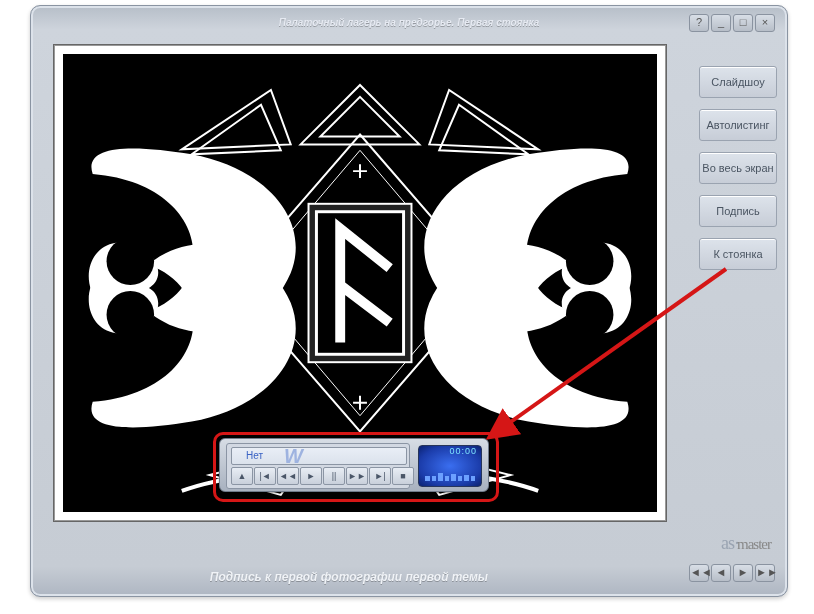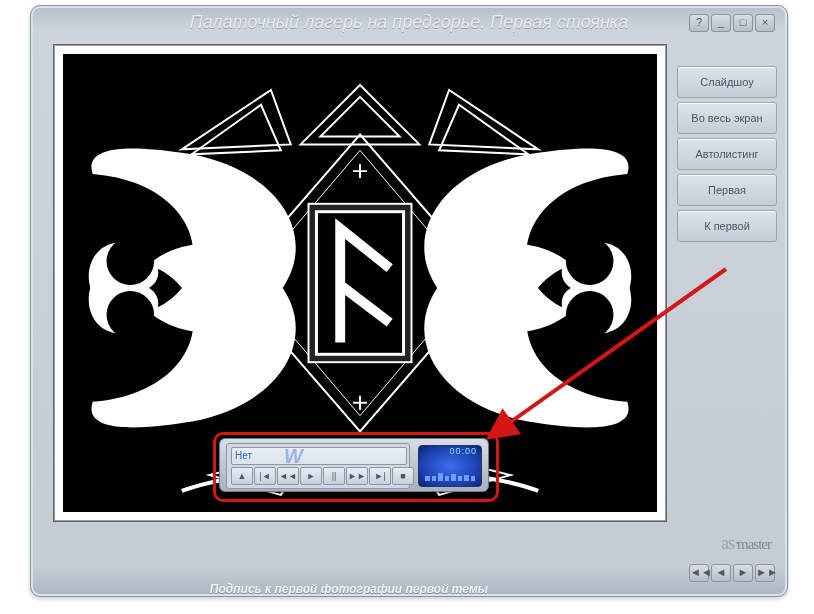--- a/index.html
+++ b/index.html
@@ -1,52 +1,52 @@
 <!DOCTYPE html>
 <html><head>
 <meta charset="utf-8">
 <style>
   html,body{margin:0;padding:0;font-family:Verdana,Arial,sans-serif;background:#fff}
   .viewport{width:814px;height:614px;position:relative;background:#fff}
   .window{position:absolute;left:30px;top:5px;width:756px;height:590px;
     background:linear-gradient(180deg,#b6bec8 0%,#ced4dc 4%,#c6ccd4 95%,#aeb6c2 100%);
     border:1px solid #8a94a2;border-radius:10px;box-shadow:inset 0 0 0 2px #dce2ea,0 2px 4px rgba(0,0,0,.2)}
   .titlebar{position:absolute;left:0;top:0;right:0;height:32px;display:flex;align-items:center;justify-content:center}
-  .title{color:#e6eaf2;font-style:italic;font-size:18px;font-weight:normal;text-shadow:0 1px 0 rgba(0,0,0,.25)}
+  .title{color:#e6eaf2;font-style:italic;font-size:10px;font-weight:bold;text-shadow:0 1px 0 rgba(0,0,0,.25)}
   .winbtns{position:absolute;right:12px;top:8px;display:flex;gap:2px}
   .winbtn{width:18px;height:16px;background:linear-gradient(#d8dee6,#b7bec8);border:1px solid #8a93a0;
     border-radius:3px;font-size:11px;line-height:14px;text-align:center;color:#555;cursor:pointer}
   .content{position:absolute;left:22px;top:38px;width:612px;height:476px;background:#fff;
     border:1px solid #666;box-shadow:inset 0 0 0 1px #999}
   .artframe{position:absolute;left:8px;top:8px;right:8px;bottom:8px;background:#000;
     border:1px solid #fff;overflow:hidden}
   .artframe svg{width:100%;height:100%}
-  .sidebar{position:absolute;right:10px;top:60px;width:100px;display:flex;flex-direction:column;gap:4px}
+  .sidebar{position:absolute;right:10px;top:60px;width:78px;display:flex;flex-direction:column;gap:11px}
   .sbtn{height:30px;background:linear-gradient(#dde3eb,#c7cdd7);border:1px solid #9aa3b0;border-radius:3px;
     font-size:11px;color:#4a5562;display:flex;align-items:center;justify-content:center;cursor:pointer;
     box-shadow:inset 0 1px 0 #fff}
   .sbtn.active{background:linear-gradient(#b8c0cb,#cdd4de);border-color:#7c8796;box-shadow:inset 0 1px 2px rgba(0,0,0,.25)}
-  .caption{position:absolute;left:0;right:120px;bottom:0;text-align:center;color:#f0f3f7;
+  .caption{position:absolute;left:0;right:120px;bottom:12px;text-align:center;color:#f0f3f7;
     font-style:italic;font-weight:bold;font-size:12px;text-shadow:0 1px 0 rgba(0,0,0,.25)}
   .logo{position:absolute;right:14px;bottom:42px;color:#9aa4b2;font-size:18px;font-family:Georgia,serif;
     letter-spacing:-1px}
   .logo .ms{font-size:15px;color:#888;position:relative;top:0;left:-2px}
   .navbtns{position:absolute;right:12px;bottom:14px;display:flex;gap:2px}
   
   .player-annot{position:absolute;left:182px;top:426px;width:280px;height:64px;border:3px solid #d51616;
     border-radius:10px;pointer-events:none;z-index:20}
   .player{position:absolute;left:188px;top:432px;width:268px;height:52px;z-index:15;
     background:linear-gradient(#d7dde5,#a8b1bf);border:1px solid #6f7a8a;border-radius:6px;
     box-shadow:0 1px 2px rgba(0,0,0,.4)}
   .pl-left{position:absolute;left:6px;top:4px;width:182px;height:44px;
     background:#d2d8e2;border:1px solid #8b95a4;border-radius:3px}
   .pl-track{position:absolute;left:4px;top:3px;width:174px;height:16px;background:linear-gradient(#e9eef6,#dbe2ec);
     border:1px solid #8b95a4;border-radius:2px;overflow:hidden}
   .pl-track .watermark{position:absolute;left:52px;top:-3px;font-size:20px;color:#9eb3e0;font-style:italic;font-weight:bold}
-  .pl-track .tracktext{position:absolute;left:3px;top:2px;font-size:10px;color:#3a62c4}
+  .pl-track .tracktext{position:absolute;left:14px;top:2px;font-size:10px;color:#3a62c4}
   .pl-ctrls{position:absolute;left:4px;bottom:3px;display:flex;gap:1px}
   .pcbtn{width:20px;height:16px;background:linear-gradient(#e8edf4,#c9d0db);border:1px solid #8b95a4;
     border-radius:2px;font-size:9px;color:#4a5668;display:flex;align-items:center;justify-content:center;cursor:pointer}
   .pl-right{position:absolute;right:6px;top:6px;width:62px;height:40px;
     background:radial-gradient(ellipse at center,#3a6ef0 0%,#1b3caa 70%,#0a2170 100%);
     border:1px solid #27355a;border-radius:4px}
   .pl-time{position:absolute;right:4px;top:0;font-size:9px;color:#7de2ff;letter-spacing:1px}
   .pl-eq{position:absolute;left:6px;bottom:5px;right:6px;height:20px;display:flex;gap:2px;align-items:flex-end}
   .pl-eq span{flex:1;background:#6ca0ff;height:25%}
   .pl-eq span:nth-child(3){height:40%}.pl-eq span:nth-child(5){height:35%}.pl-eq span:nth-child(7){height:30%}
@@ -114,24 +114,24 @@
           <g stroke="#fff" stroke-width="2">
             <path d="M300 110 v14 M293 117 h14"></path>
             <path d="M300 344 v14 M293 351 h14"></path>
           </g>
         </svg>
       </div>
     </div>
 
     <div class="sidebar">
       <div class="sbtn">Слайдшоу</div>
+      <div class="sbtn">Автолистинг</div>
       <div class="sbtn">Во весь экран</div>
-      <div class="sbtn">Автолистинг</div>
-      <div class="sbtn">Первая</div>
-      <div class="sbtn">К первой</div>
+      <div class="sbtn">Подпись</div>
+      <div class="sbtn">К стоянка</div>
     </div>
 
     <div class="caption">Подпись к первой фотографии первой темы</div>
 
     <div class="logo">
       <span>as</span>·<span class="ms">master</span>
     </div>
 
     <div class="navbtns">
       <div class="winbtn">◄◄</div>

